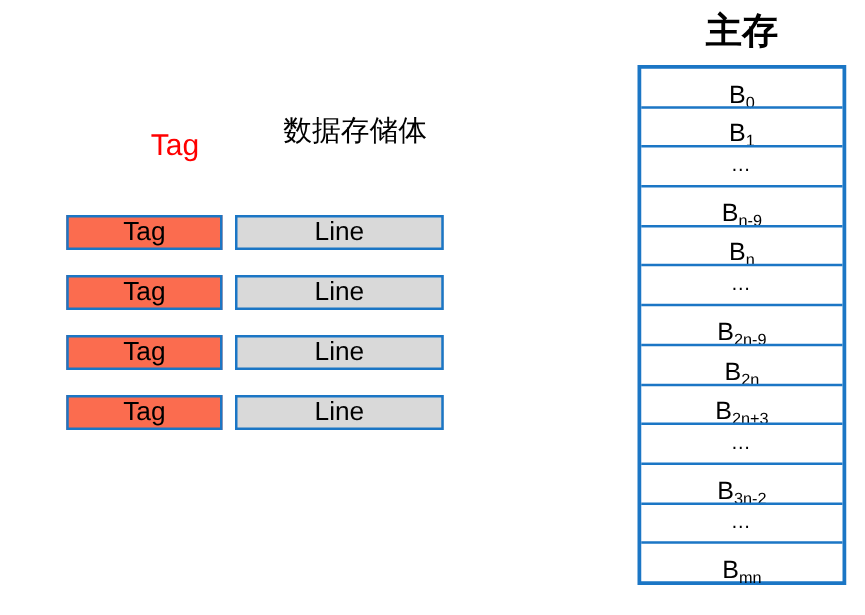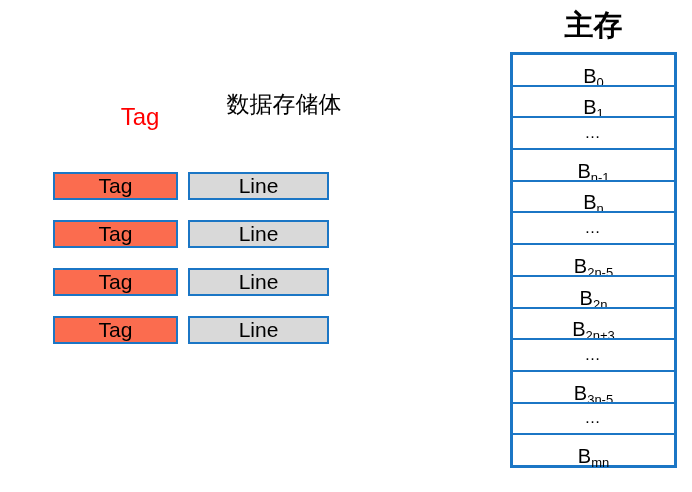--- a/index.html
+++ b/index.html
@@ -39,21 +39,21 @@
     display:flex;flex-direction:column;gap:20px;
   }
   .cache-row{display:flex;gap:10px;}
   .cell{
     box-sizing:border-box;height:28px;
     border:2px solid var(--blue);
     display:flex;align-items:center;justify-content:center;
     font-size:21px;line-height:28px;color:var(--black);
   }
   .tag-cell{width:125px;background:var(--tag-fill);}
-  .line-cell{width:141px;background:var(--line-fill);}
+  .line-cell{width:167px;background:var(--line-fill);}
 
   
   .memory-table{
     position:absolute;left:510px;top:52px;width:167px;height:416px;
     box-sizing:border-box;border:3px solid var(--blue);
     display:flex;flex-direction:column;background:#fff;
   }
   .mem-row{
     flex:1;position:relative;
     border-top:2px solid var(--blue);
@@ -105,42 +105,42 @@
       <div class="mem-row">
         <span class="mem-label">B<sub>0</sub></span>
       </div>
       <div class="mem-row">
         <span class="mem-label">B<sub>1</sub></span>
       </div>
       <div class="mem-row ellipsis">
         <span class="dots">…</span>
       </div>
       <div class="mem-row">
-        <span class="mem-label">B<sub>n-1</sub></span>
+        <span class="mem-label">B<sub>n-9</sub></span>
       </div>
       <div class="mem-row">
         <span class="mem-label">B<sub>n</sub></span>
       </div>
       <div class="mem-row ellipsis">
         <span class="dots">…</span>
       </div>
       <div class="mem-row">
-        <span class="mem-label">B<sub>2n-5</sub></span>
+        <span class="mem-label">B<sub>2n-9</sub></span>
       </div>
       <div class="mem-row">
         <span class="mem-label">B<sub>2n</sub></span>
       </div>
       <div class="mem-row">
         <span class="mem-label">B<sub>2n+3</sub></span>
       </div>
       <div class="mem-row ellipsis">
         <span class="dots">…</span>
       </div>
       <div class="mem-row">
-        <span class="mem-label">B<sub>3n-5</sub></span>
+        <span class="mem-label">B<sub>3n-2</sub></span>
       </div>
       <div class="mem-row ellipsis">
         <span class="dots">…</span>
       </div>
       <div class="mem-row">
         <span class="mem-label">B<sub>mn</sub></span>
       </div>
     </div>
 
 </div>

